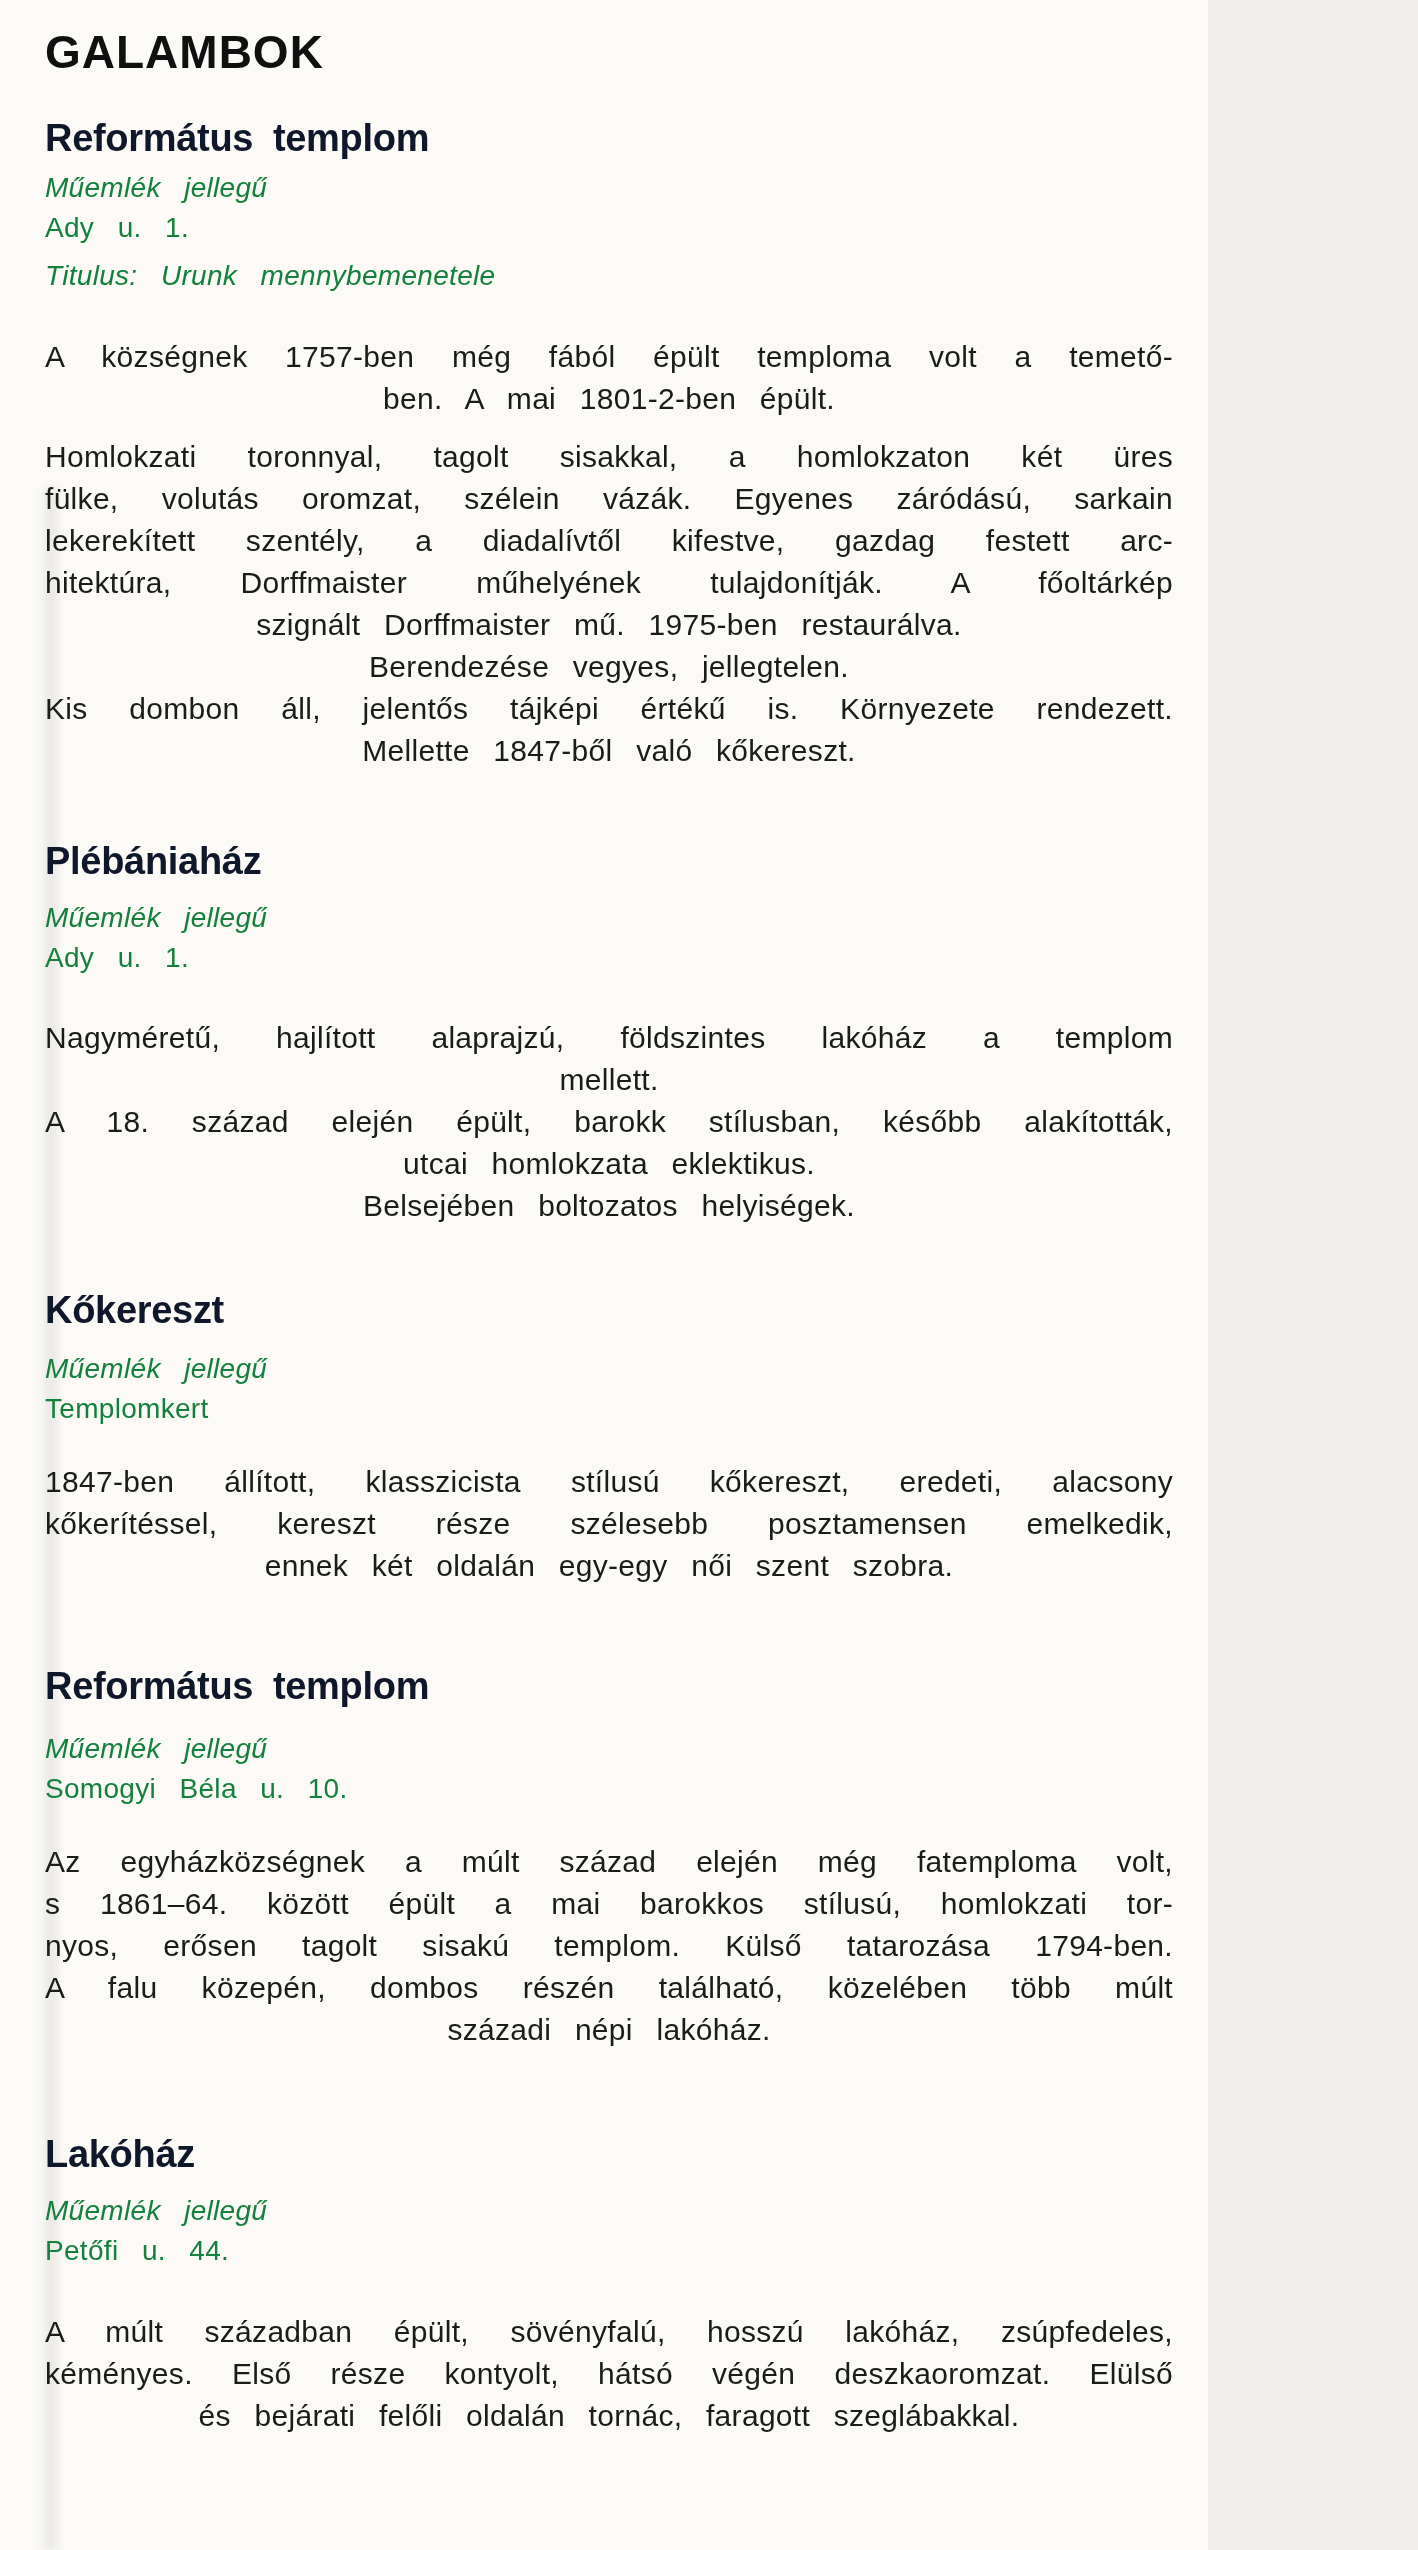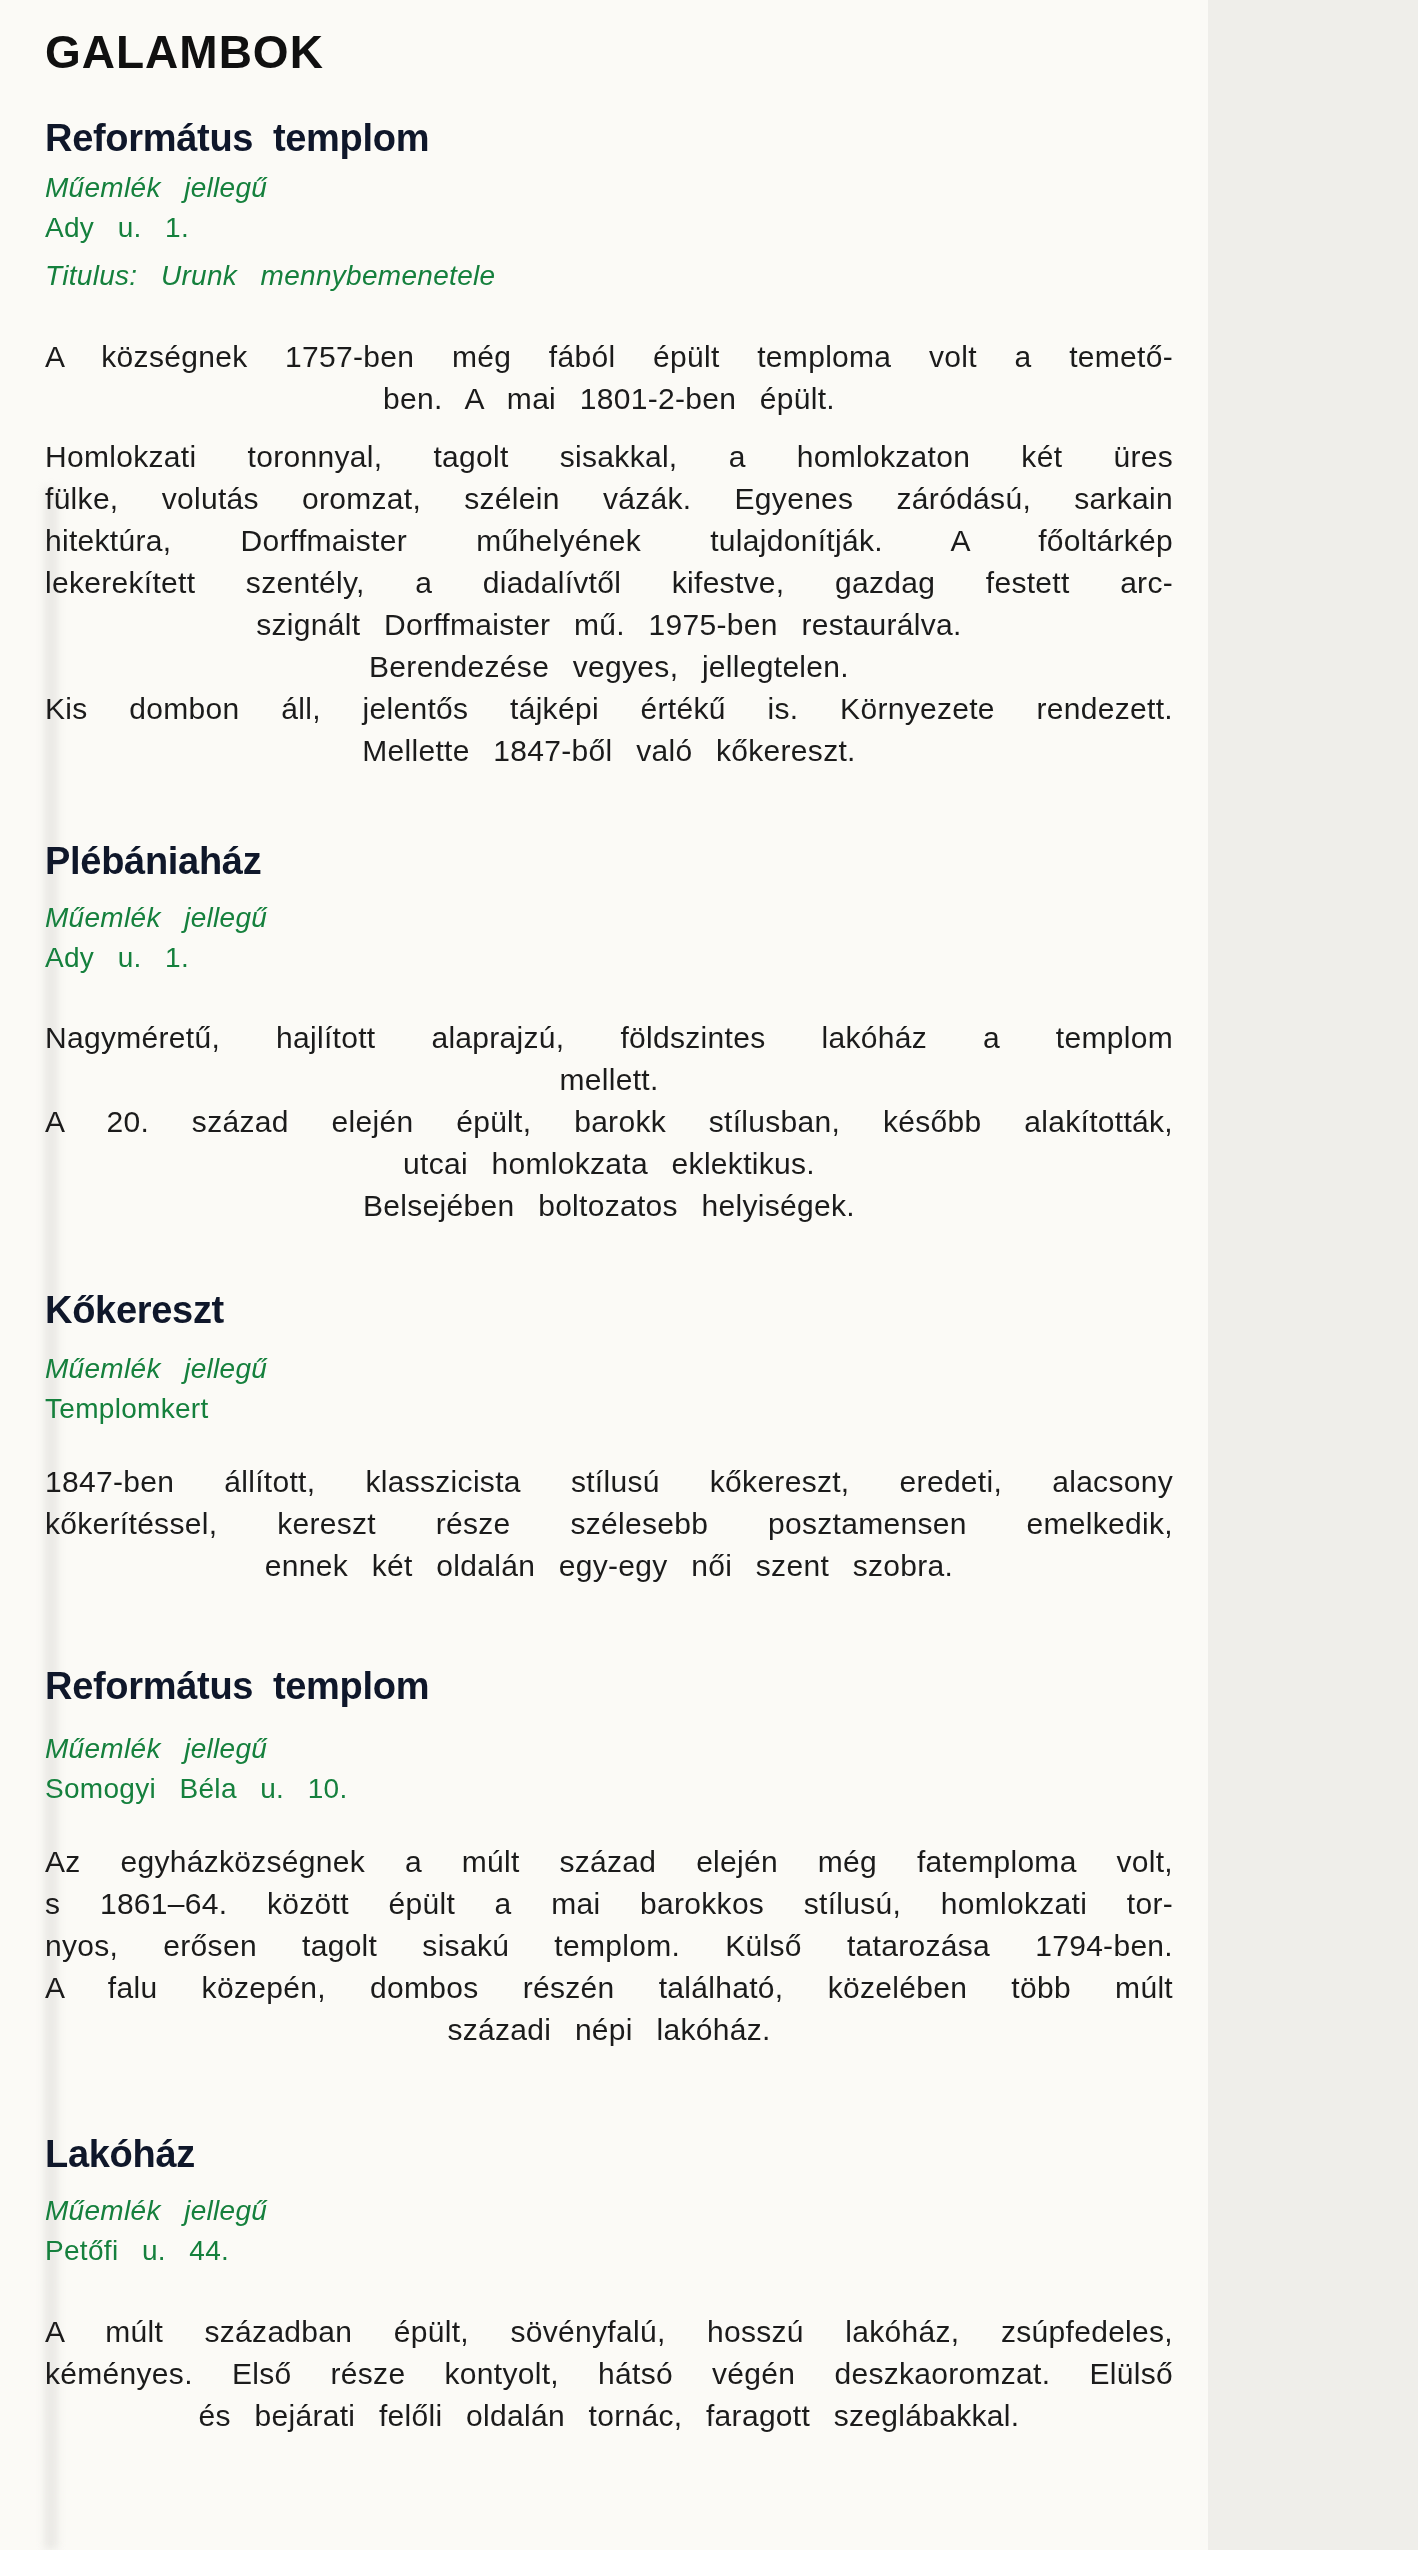--- a/index.html
+++ b/index.html
@@ -98,39 +98,39 @@
       <div class="meta">Ady u. 1.</div>
       <div class="meta italic">Titulus: Urunk mennybemenetele</div>
       <div class="paras">
           <div class="para">
             <div class="line j">A községnek 1757-ben még fából épült temploma volt a temető-</div>
             <div class="line">ben. A mai 1801-2-ben épült.</div>
           </div>
           <div class="para">
             <div class="line j">Homlokzati toronnyal, tagolt sisakkal, a homlokzaton két üres</div>
             <div class="line j">fülke, volutás oromzat, szélein vázák. Egyenes záródású, sarkain</div>
+            <div class="line j">lekerekített szentély, a diadalívtől kifestve, gazdag festett arc-</div>
             <div class="line j">hitektúra, Dorffmaister műhelyének tulajdonítják. A főoltárkép</div>
-            <div class="line j">lekerekített szentély, a diadalívtől kifestve, gazdag festett arc-</div>
             <div class="line">szignált Dorffmaister mű. 1975-ben restaurálva.</div>
             <div class="line">Berendezése vegyes, jellegtelen.</div>
             <div class="line j">Kis dombon áll, jelentős tájképi értékű is. Környezete rendezett.</div>
             <div class="line">Mellette 1847-ből való kőkereszt.</div>
           </div>
         </div>
     </section>
 
     <section id="s2">
       <div class="sec-heading">Plébániaház</div>
       <div class="meta italic">Műemlék jellegű</div>
       <div class="meta">Ady u. 1.</div>
       <div class="paras">
           <div class="para">
             <div class="line j">Nagyméretű, hajlított alaprajzú, földszintes lakóház a templom</div>
             <div class="line">mellett.</div>
-            <div class="line j">A 20. század elején épült, barokk stílusban, később alakították,</div>
+            <div class="line j">A 18. század elején épült, barokk stílusban, később alakították,</div>
             <div class="line">utcai homlokzata eklektikus.</div>
             <div class="line">Belsejében boltozatos helyiségek.</div>
           </div>
         </div>
     </section>
 
     <section id="s3">
       <div class="sec-heading">Kőkereszt</div>
       <div class="meta italic">Műemlék jellegű</div>
       <div class="meta">Templomkert</div>

